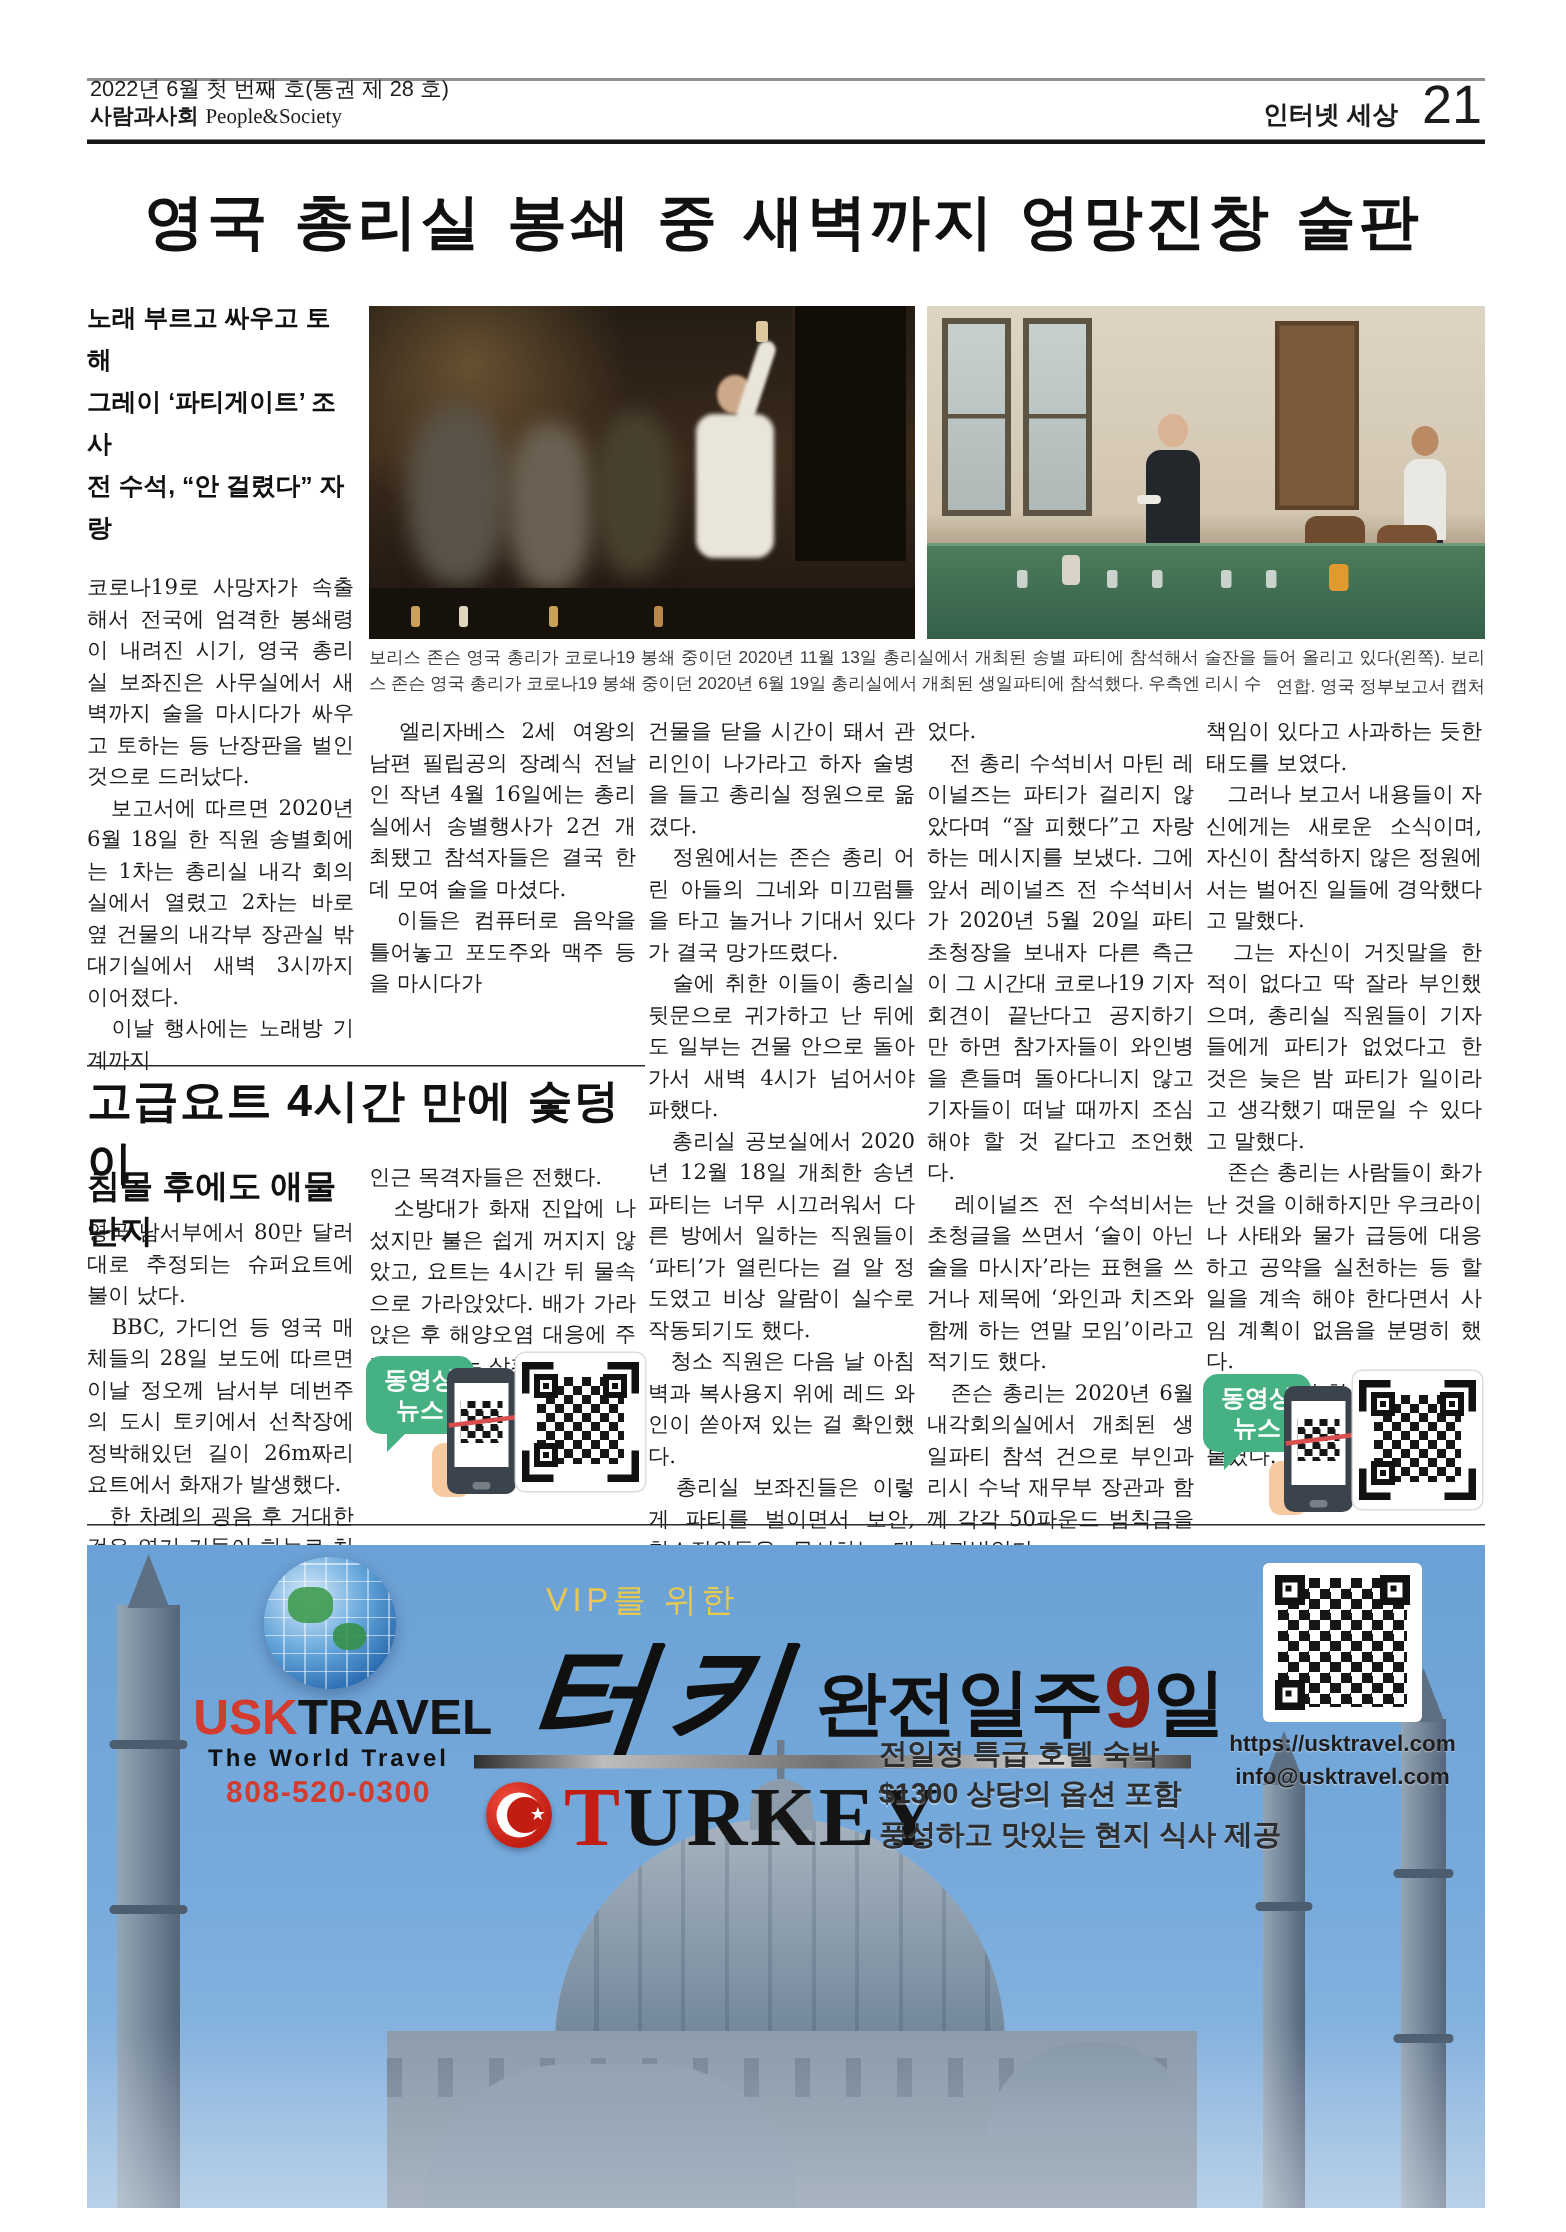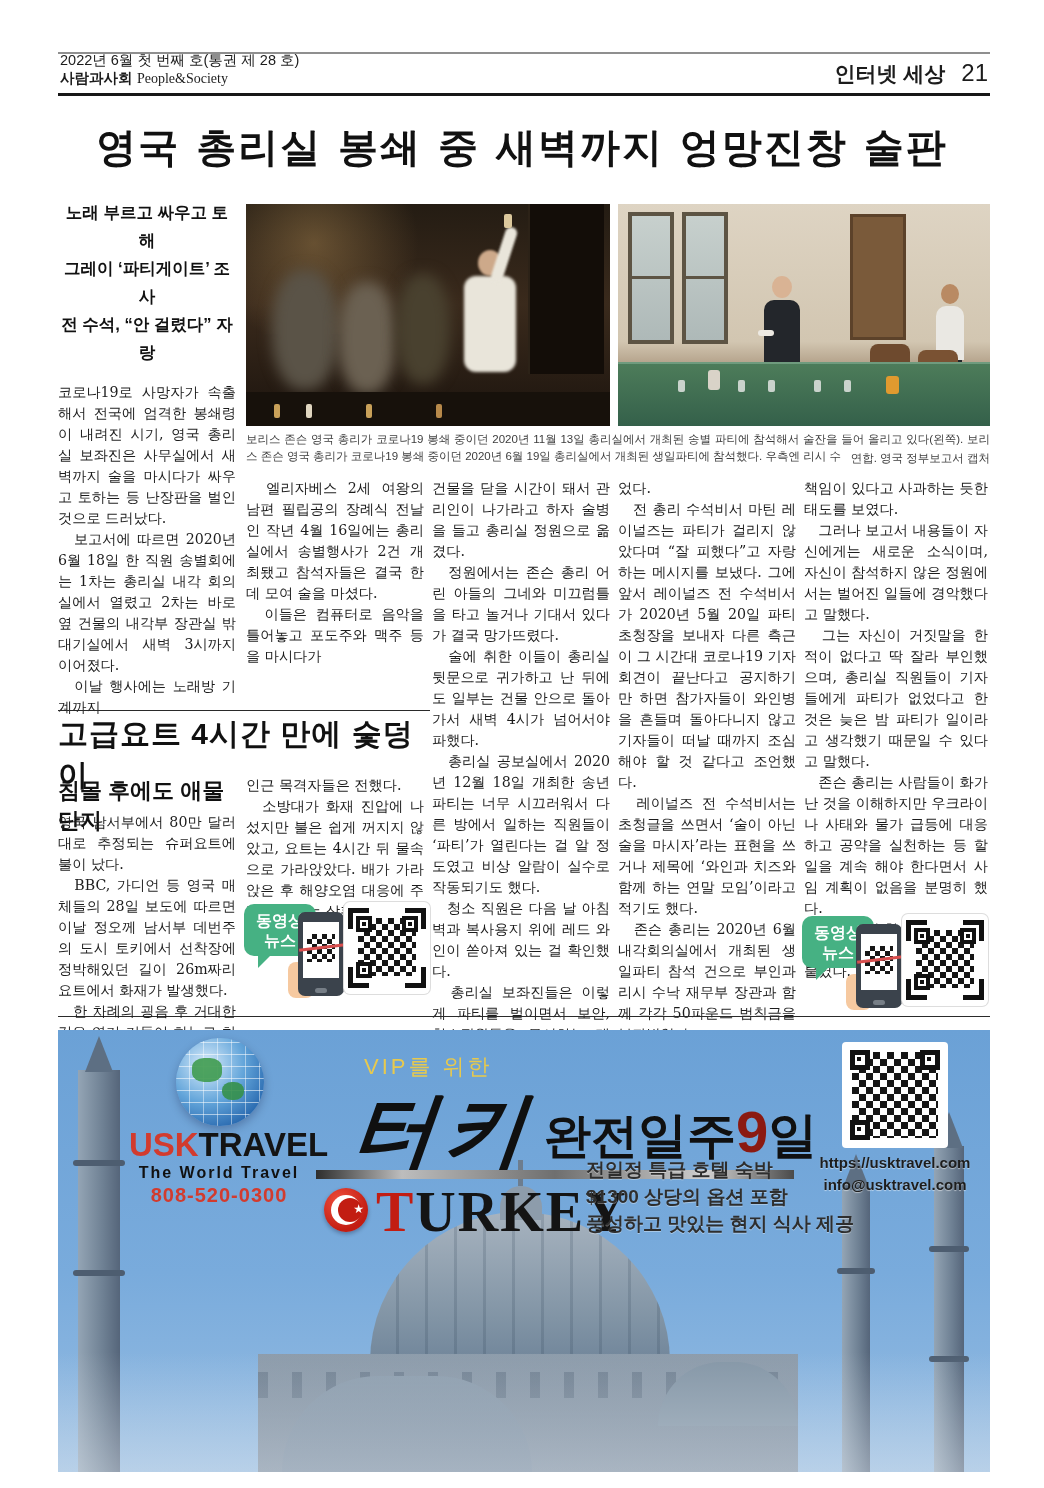--- a/index.html
+++ b/index.html
@@ -10,32 +10,32 @@
   
   #masthead{left:58px;top:52px;width:932px;height:44px;box-sizing:border-box;
     border-top:2px solid #8f8f8f;border-bottom:3px solid #171717;
     display:flex;justify-content:space-between;align-items:flex-end;
     padding:3px 2px 5px 2px;font-family:"Liberation Sans",sans-serif;}
   .mh-left{line-height:18px;}
   .issue{font-size:14.5px;}
   .sec-kr{font-size:14.5px;font-weight:bold;}
   .sec-en{font-family:"Liberation Serif",serif;font-size:14px;}
   .mh-right{display:flex;align-items:baseline;gap:16px;}
-  .sec-title{font-size:21px;font-weight:bold;margin-top:24px;}
-  .pageno{font-size:24px;line-height:30px;}
+  .sec-title{font-size:17px;font-weight:bold;margin-top:24px;}
+  .pageno{font-size:36px;line-height:30px;}
 
   
   #headline1{left:0;top:120px;width:100%;text-align:center;margin:0;
     font-size:40px;font-weight:bold;letter-spacing:2px;color:#111;}
   .col{position:absolute;width:178px;text-align:justify;font-size:14.2px;line-height:21px;}
   .para{margin:0;}
   #c1{left:58px;top:198px;}
   #deck{margin:0 0 16px 0;}
   .deck-line{margin:0;font-family:"Liberation Sans",sans-serif;font-weight:bold;
-    font-size:16.5px;line-height:28px;text-align:center;color:#111;}
+    font-size:16.5px;line-height:28px;text-align:left;color:#111;}
   #c2{left:246px;top:478px;}
   #c3{left:432px;top:478px;}
   #c4{left:618px;top:478px;}
   #c5{left:804px;top:478px;width:184px;}
 
   
   .photo{position:absolute;top:204px;height:222px;overflow:hidden;margin:0;}
   #photo-left{left:246px;width:364px;
     background:linear-gradient(180deg,#241c13 0%,#3a2a1c 45%,#1c140e 100%);}
   #photo-left .glow{position:absolute;left:-20px;top:-10px;width:220px;height:140px;

